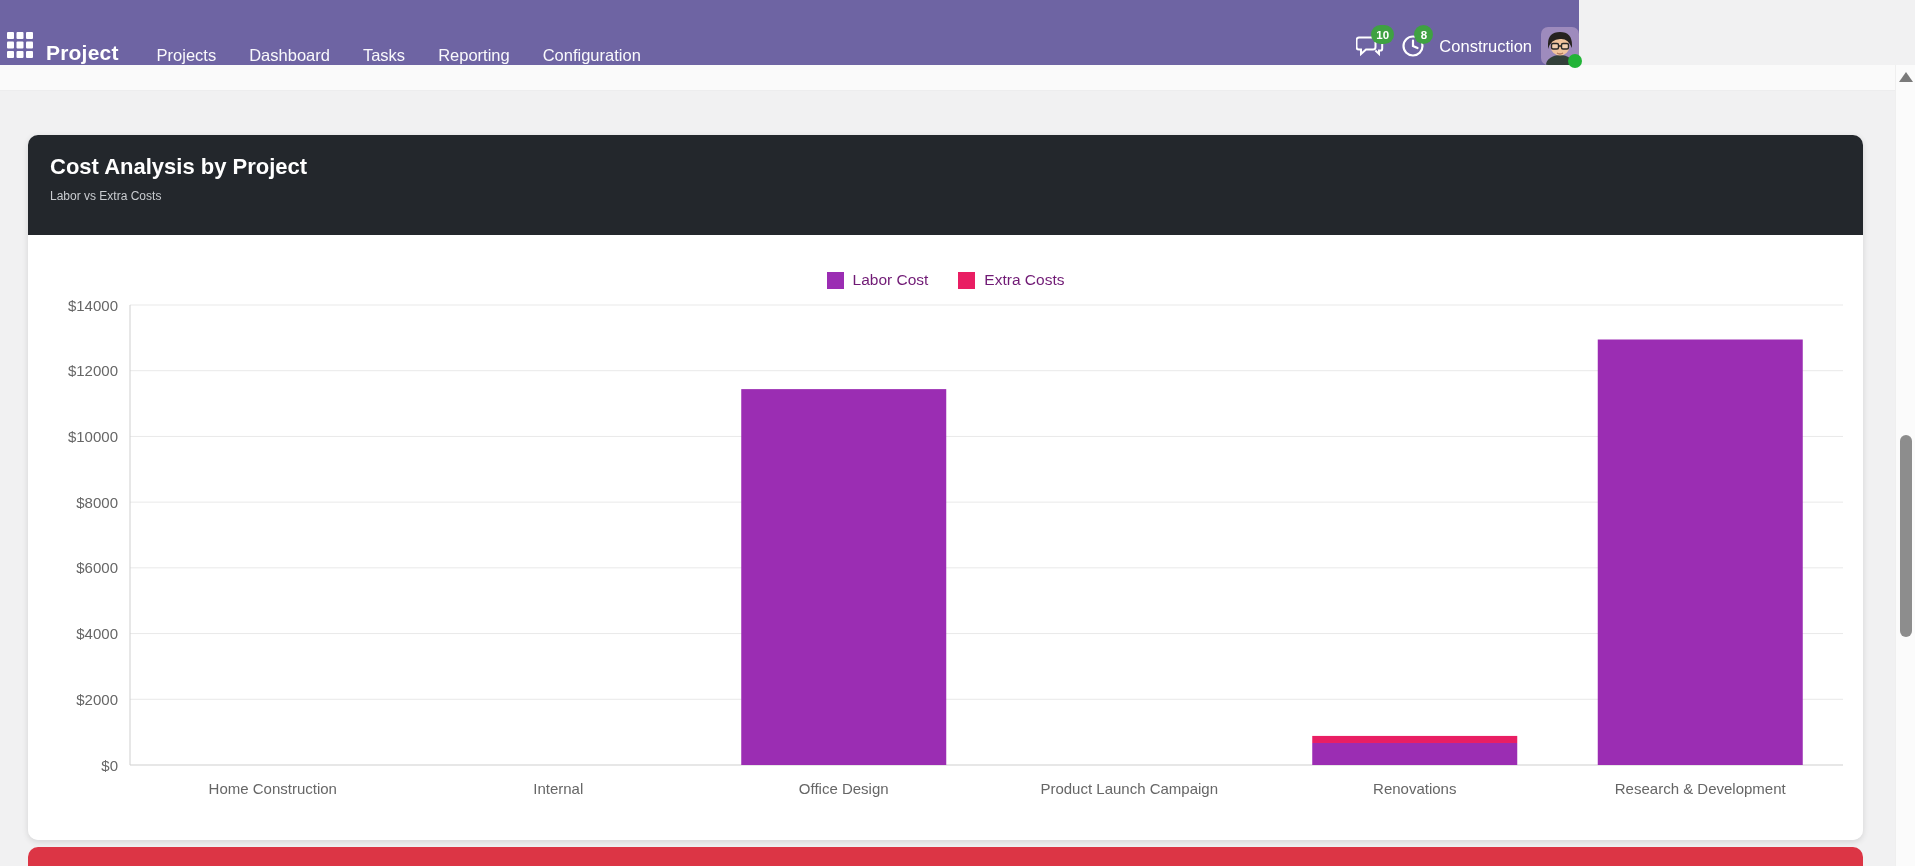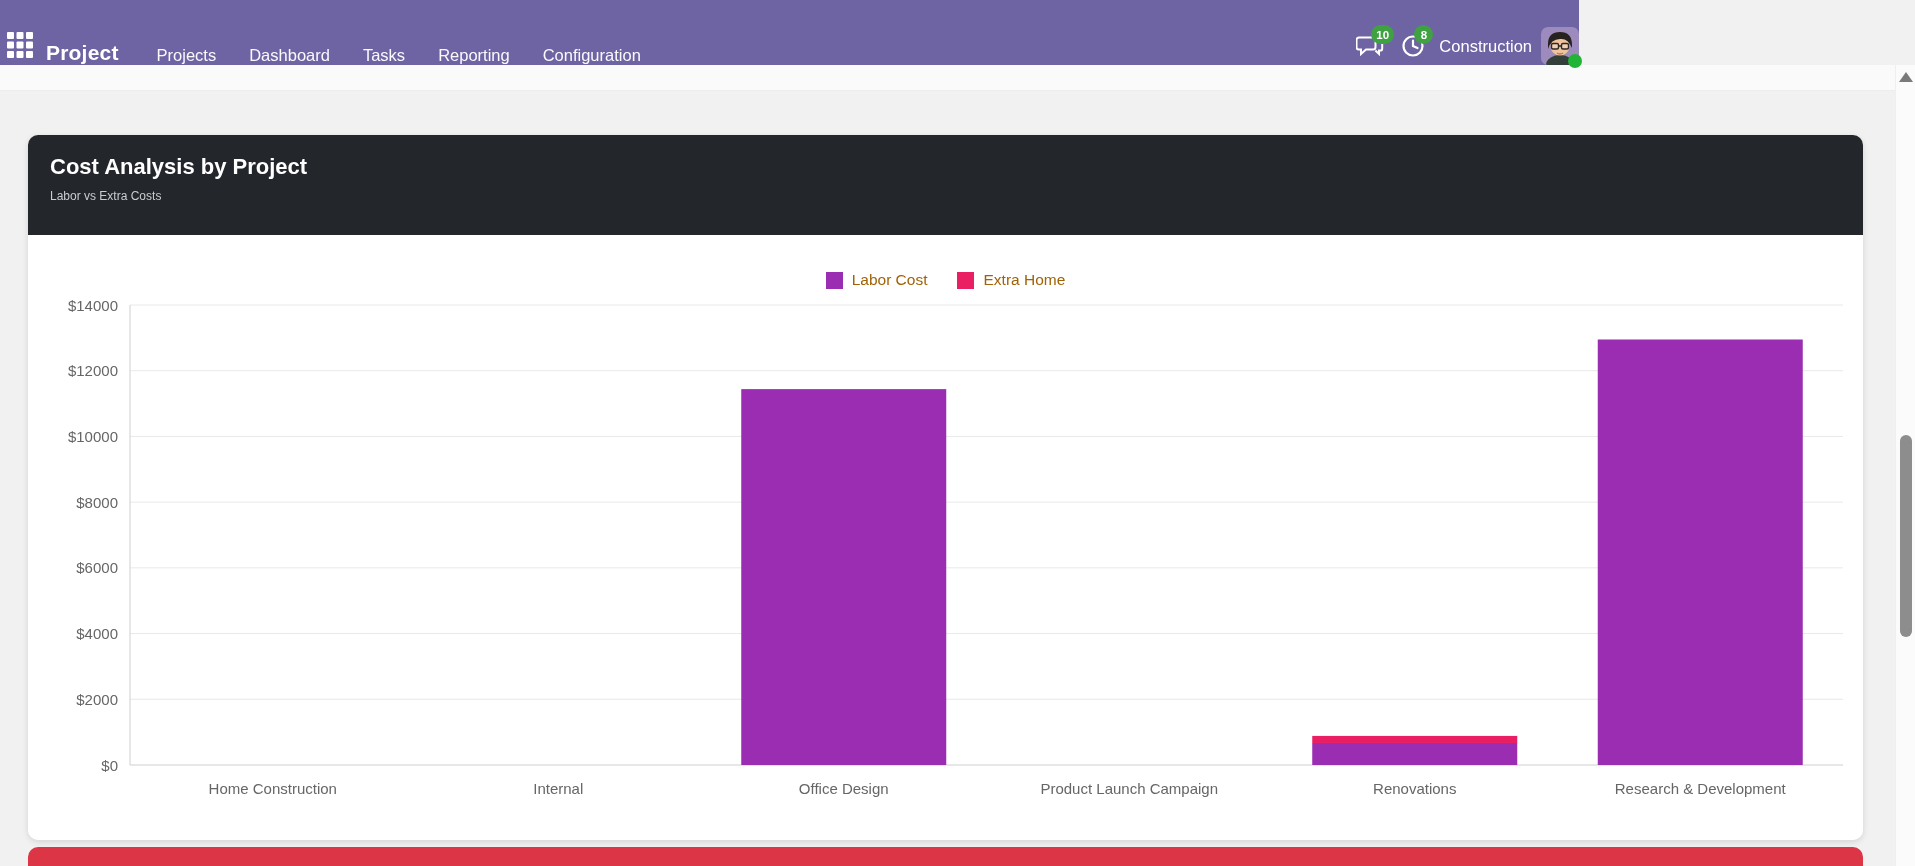--- a/index.html
+++ b/index.html
@@ -70,21 +70,21 @@
   .card-body {
     position: relative; height: 605px; background: #fff;
     border-radius: 0 0 10px 10px;
   }
   .legend {
     position: absolute; top: 36px; left: 0; right: 0;
     display: flex; justify-content: center; gap: 30px;
   }
   .legend-item { display: flex; align-items: center; gap: 9px; cursor: pointer; background:none; border:none; font-family: inherit; }
   .legend-swatch { width: 17px; height: 17px; display: inline-block; }
-  .legend-label { font-size: 15.5px; color: #a16207; }
+  .legend-label { font-size: 15.5px; color: #701a75; }
   #chart-svg { position: absolute; left: 0; top: 60px; }
   #chart-svg text { font-family: "Liberation Sans", sans-serif; fill: #666; font-size: 15px; }
 
   
   .bottom-red-bar {
     position: absolute; left: 28px; top: 847px; width: 1835px; height: 19px;
     border-radius: 10px 10px 0 0;
   }
 
   
@@ -174,21 +174,21 @@
     <div class="card-subtitle">Labor vs Extra Costs</div>
   </header>
   <div class="card-body">
     <div class="legend" id="legend">
         <button class="legend-item">
           <span class="legend-swatch" style="background: rgb(155, 45, 179);"></span>
           <span class="legend-label">Labor Cost</span>
         </button>
         <button class="legend-item">
           <span class="legend-swatch" style="background: rgb(233, 30, 99);"></span>
-          <span class="legend-label">Extra Home</span>
+          <span class="legend-label">Extra Costs</span>
         </button>
       </div>
     <svg id="chart-svg" width="1835" height="545">
         <line x1="102" y1="470" x2="1815" y2="470" stroke="#cfcfcf" stroke-width="1"></line>
         <text x="90" y="470" text-anchor="end" dominant-baseline="central">$0</text>
         <line x1="102" y1="404.2857142857143" x2="1815" y2="404.2857142857143" stroke="#e9e9e9" stroke-width="1"></line>
         <text x="90" y="404.2857142857143" text-anchor="end" dominant-baseline="central">$2000</text>
         <line x1="102" y1="338.57142857142856" x2="1815" y2="338.57142857142856" stroke="#e9e9e9" stroke-width="1"></line>
         <text x="90" y="338.57142857142856" text-anchor="end" dominant-baseline="central">$4000</text>
         <line x1="102" y1="272.8571428571429" x2="1815" y2="272.8571428571429" stroke="#e9e9e9" stroke-width="1"></line>

